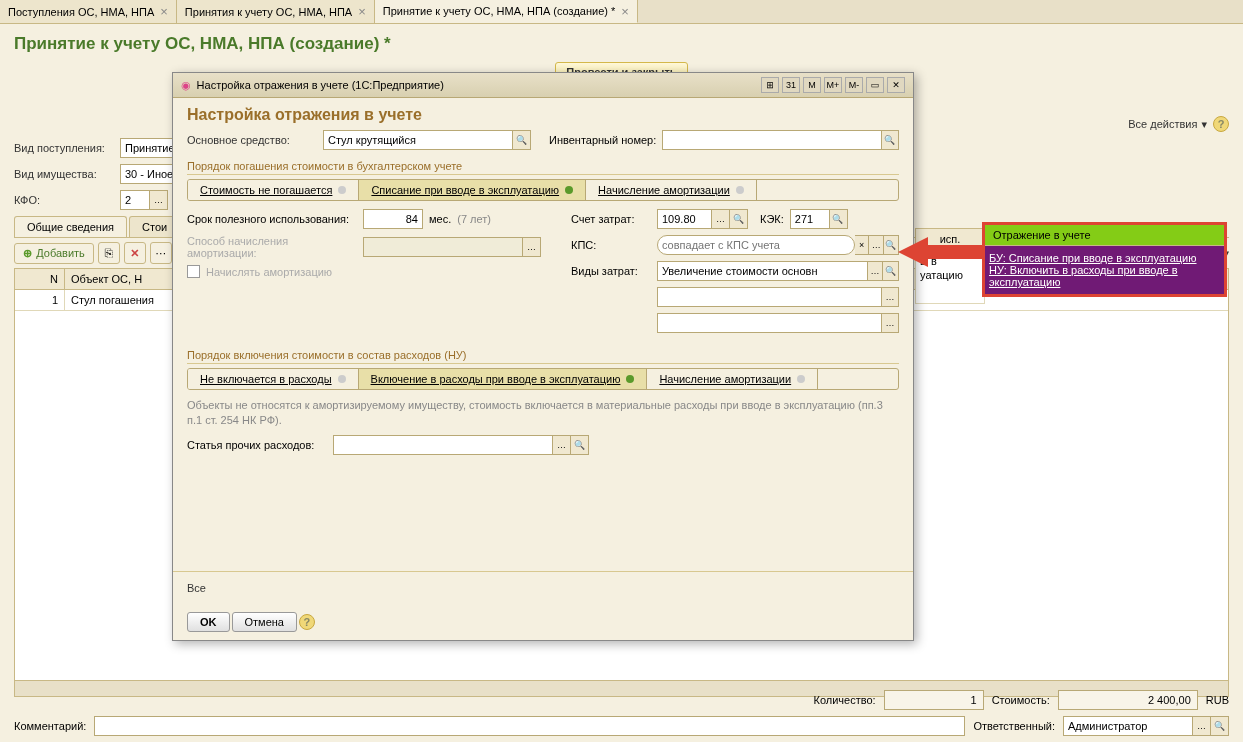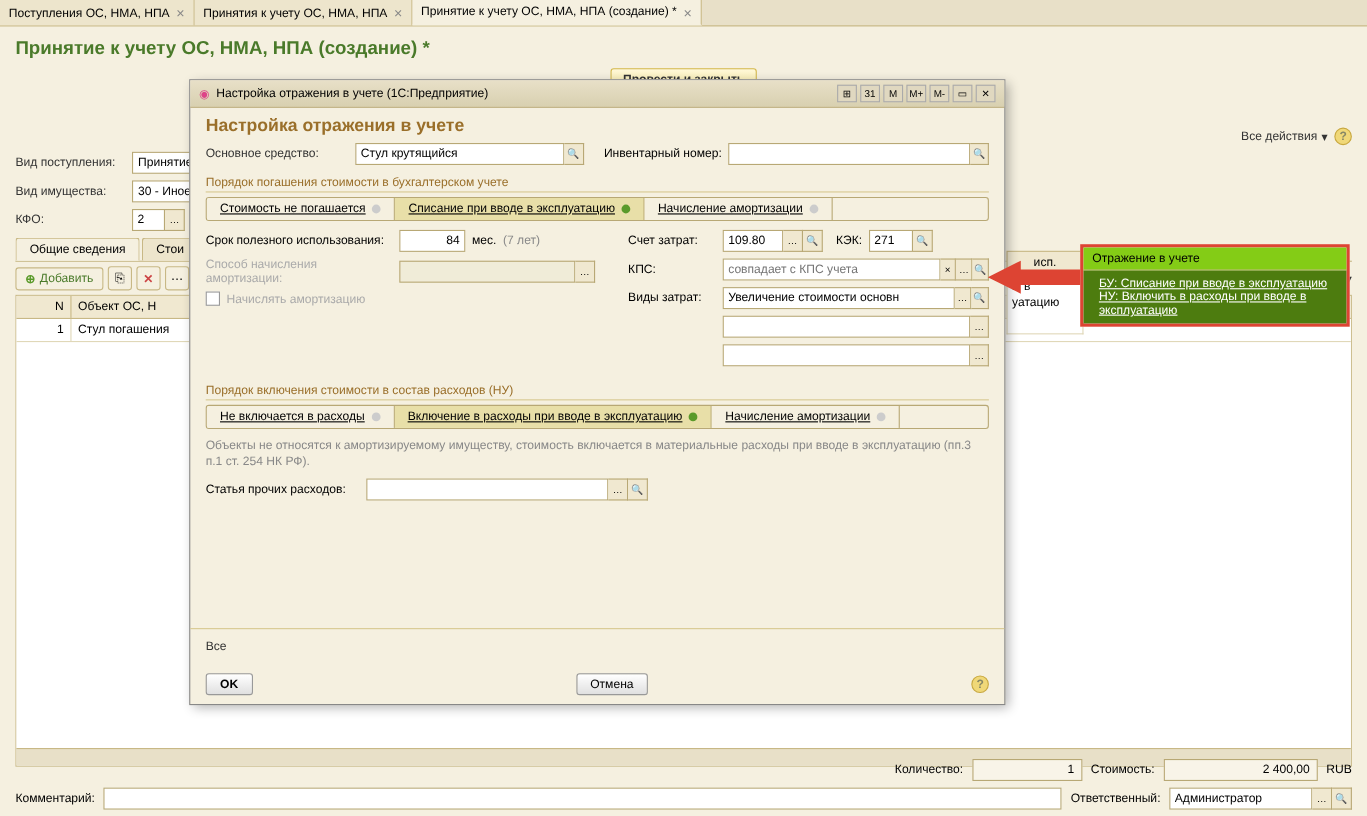--- a/index.html
+++ b/index.html
@@ -74,33 +74,33 @@
 .col-left, .col-right { flex: 1; }
 
 .modal-footer { display: flex; justify-content: space-between; align-items: center; padding: 10px 14px; border-top: 1px solid #d8c890; }
 .link { color: #2a5aaa; text-decoration: underline; cursor: pointer; }
 .btn { border: 1px solid #999; background: linear-gradient(#fff, #e0e0e0); border-radius: 3px; padding: 3px 12px; cursor: pointer; }
 .btn.primary { font-weight: bold; }
 
 
 .callout { position: absolute; left: 982px; top: 222px; width: 245px; border: 3px solid #d43; background: #fff; }
 .callout-header { background: #84cc16; border-bottom: 1px solid #c8b885; padding: 4px 8px; }
-.callout-body { background: #4d7c0f; color: #fff; padding: 6px 14px; }
+.callout-body { background: #701a75; color: #fff; padding: 6px 4px; }
 .callout-body a { color: #fff; text-decoration: underline; }
 .arrow-shape { position: absolute; left: 898px; top: 232px; }
 
 .hint-col { position: absolute; left: 915px; top: 228px; width: 70px; }
 .hint-header { background: #f0e8d0; border: 1px solid #c8b885; padding: 4px; text-align: center; }
 .hint-cell { background: #fff; border: 1px solid #e0d8b8; border-top: none; padding: 4px; font-size: 10px; line-height: 1.3; height: 54px; }
 
 .all-actions { color: #333; cursor: pointer; display: flex; align-items: center; gap: 4px; }
 .help-icon { width: 16px; height: 16px; border-radius: 50%; background: #f0d878; border: 1px solid #c8a840; display: flex; align-items: center; justify-content: center; font-weight: bold; color: #886; cursor: pointer; }
 
 .note-text { color: #888; font-size: 11px; margin: 6px 0; line-height: 1.4; }
-.placeholder-text { color: #aaa; }
+.placeholder-text { color: #aaa; border-radius: 10px; }
 
 .checkbox { width: 13px; height: 13px; border: 1px solid #999; background: #fff; display: inline-block; }
 </style>
 </head>
 <body>
 
 <div class="tab-bar">
   <div class="tab">
       <span>Поступления ОС, НМА, НПА</span>
       <span class="close">×</span>
@@ -347,21 +347,21 @@
       </div>
     </div>
 
     <div style="height:100px"></div>
   </div>
   <div class="modal-footer">
     <div style="display:flex; gap:6px; align-items:center;">
       <span class="link" style="text-decoration:none;color:#333">Все</span>
     </div>
   </div>
-  <div style="display:flex; justify-content:space-between; gap:12px; padding:8px 14px; align-items:center;">
+  <div style="display:flex; justify-content:flex-start; gap:2px; padding:8px 14px; align-items:center;">
     <button class="btn primary">OK</button>
     <button class="btn">Отмена</button>
     <span class="help-icon">?</span>
   </div>
 </div>
 
 <svg class="arrow-shape" width="90" height="40">
   <polygon points="0,20 30,5 30,13 85,13 85,27 30,27 30,35" fill="#d43"></polygon>
 </svg>
 

